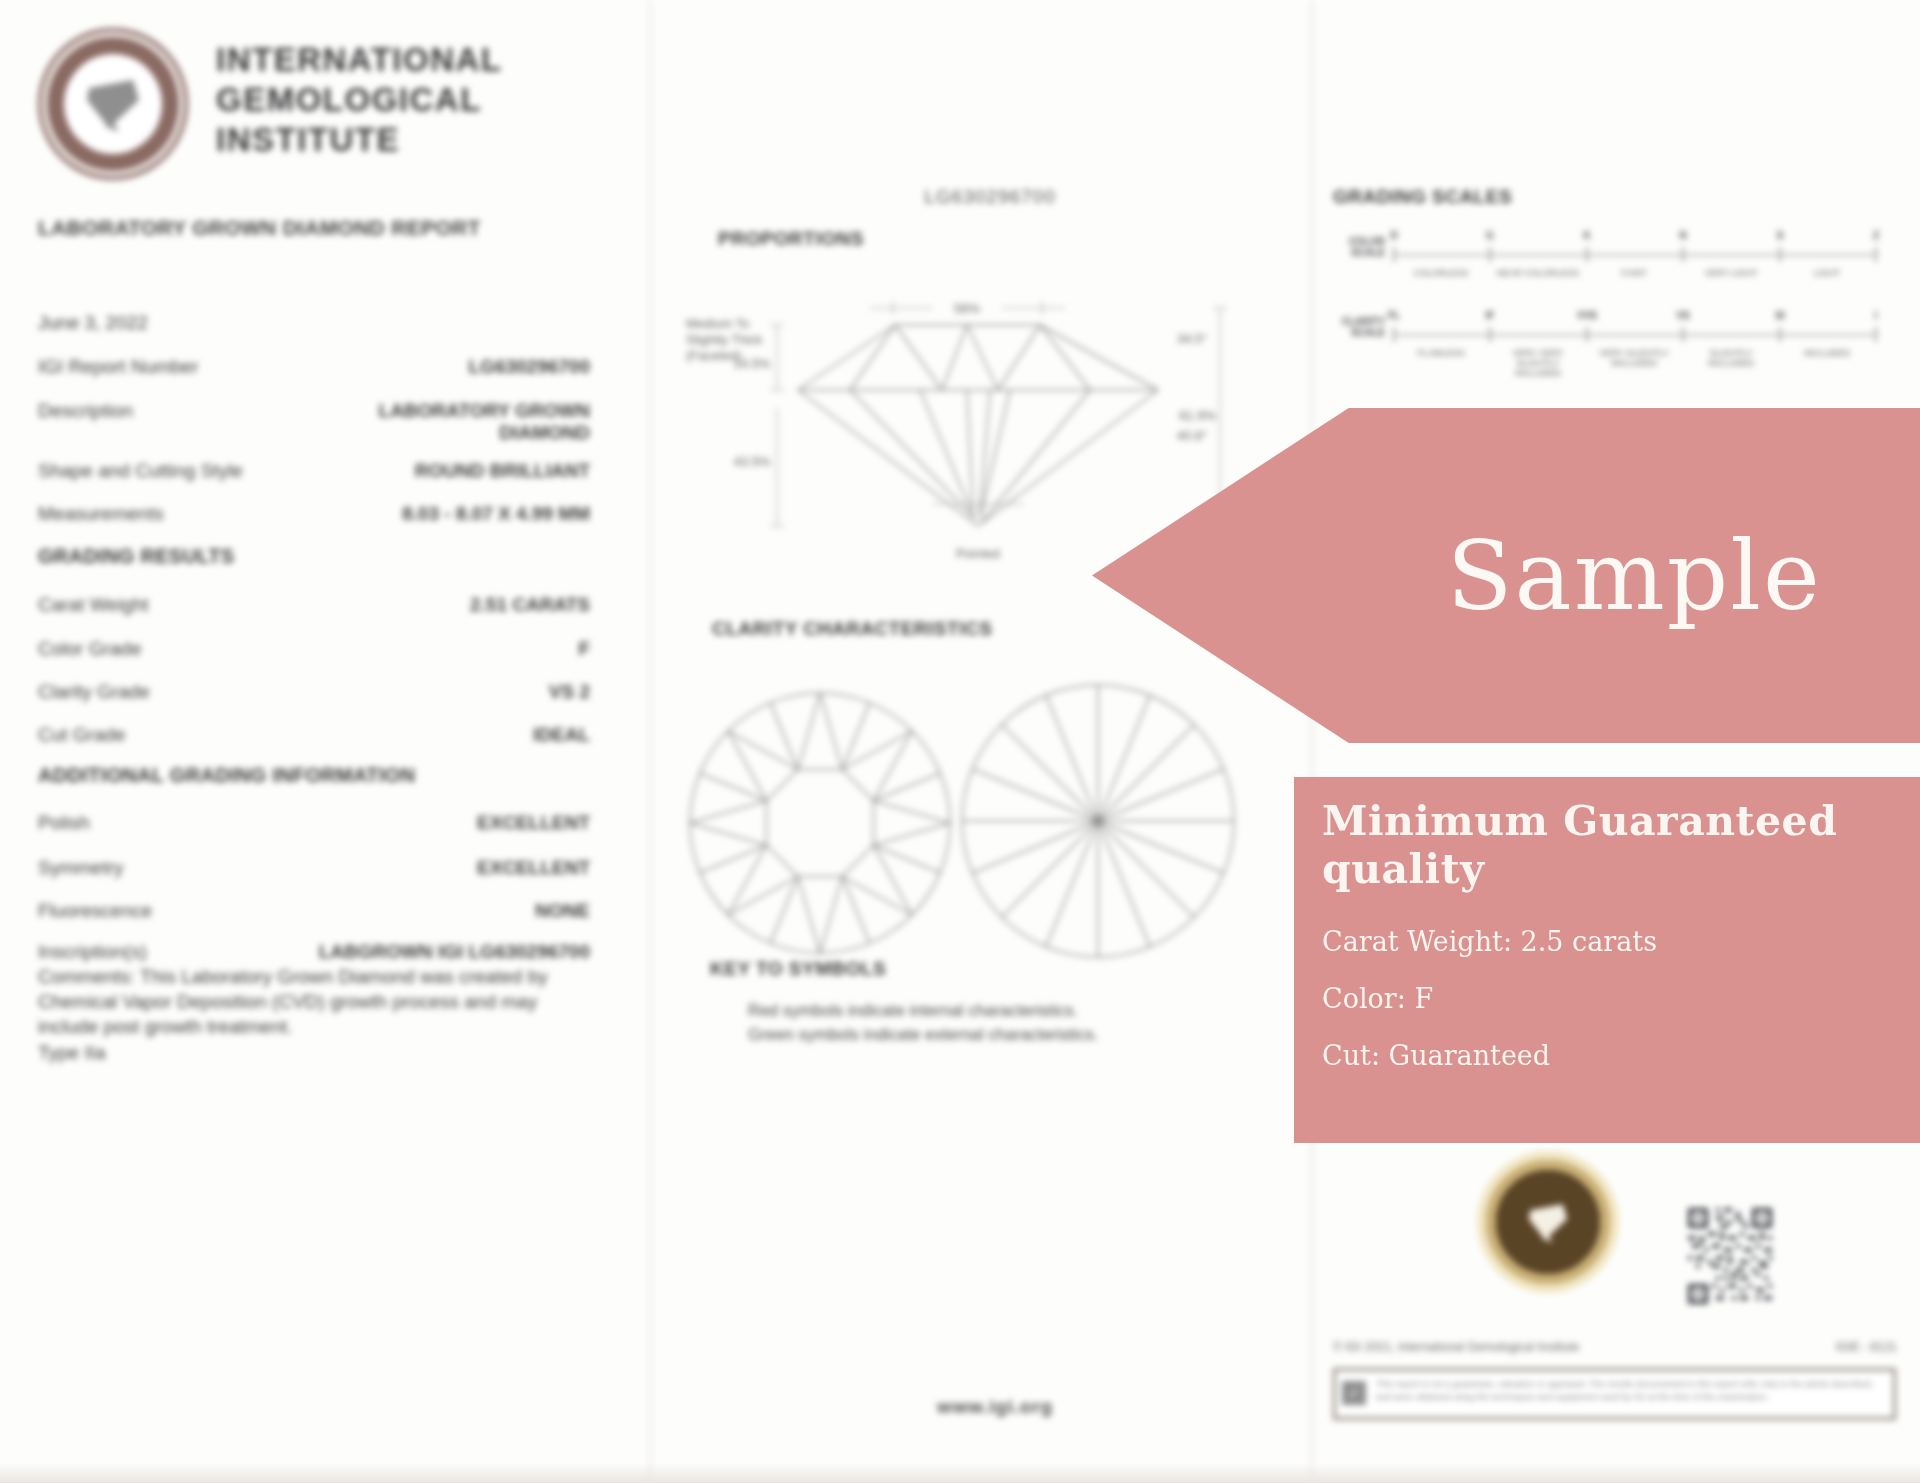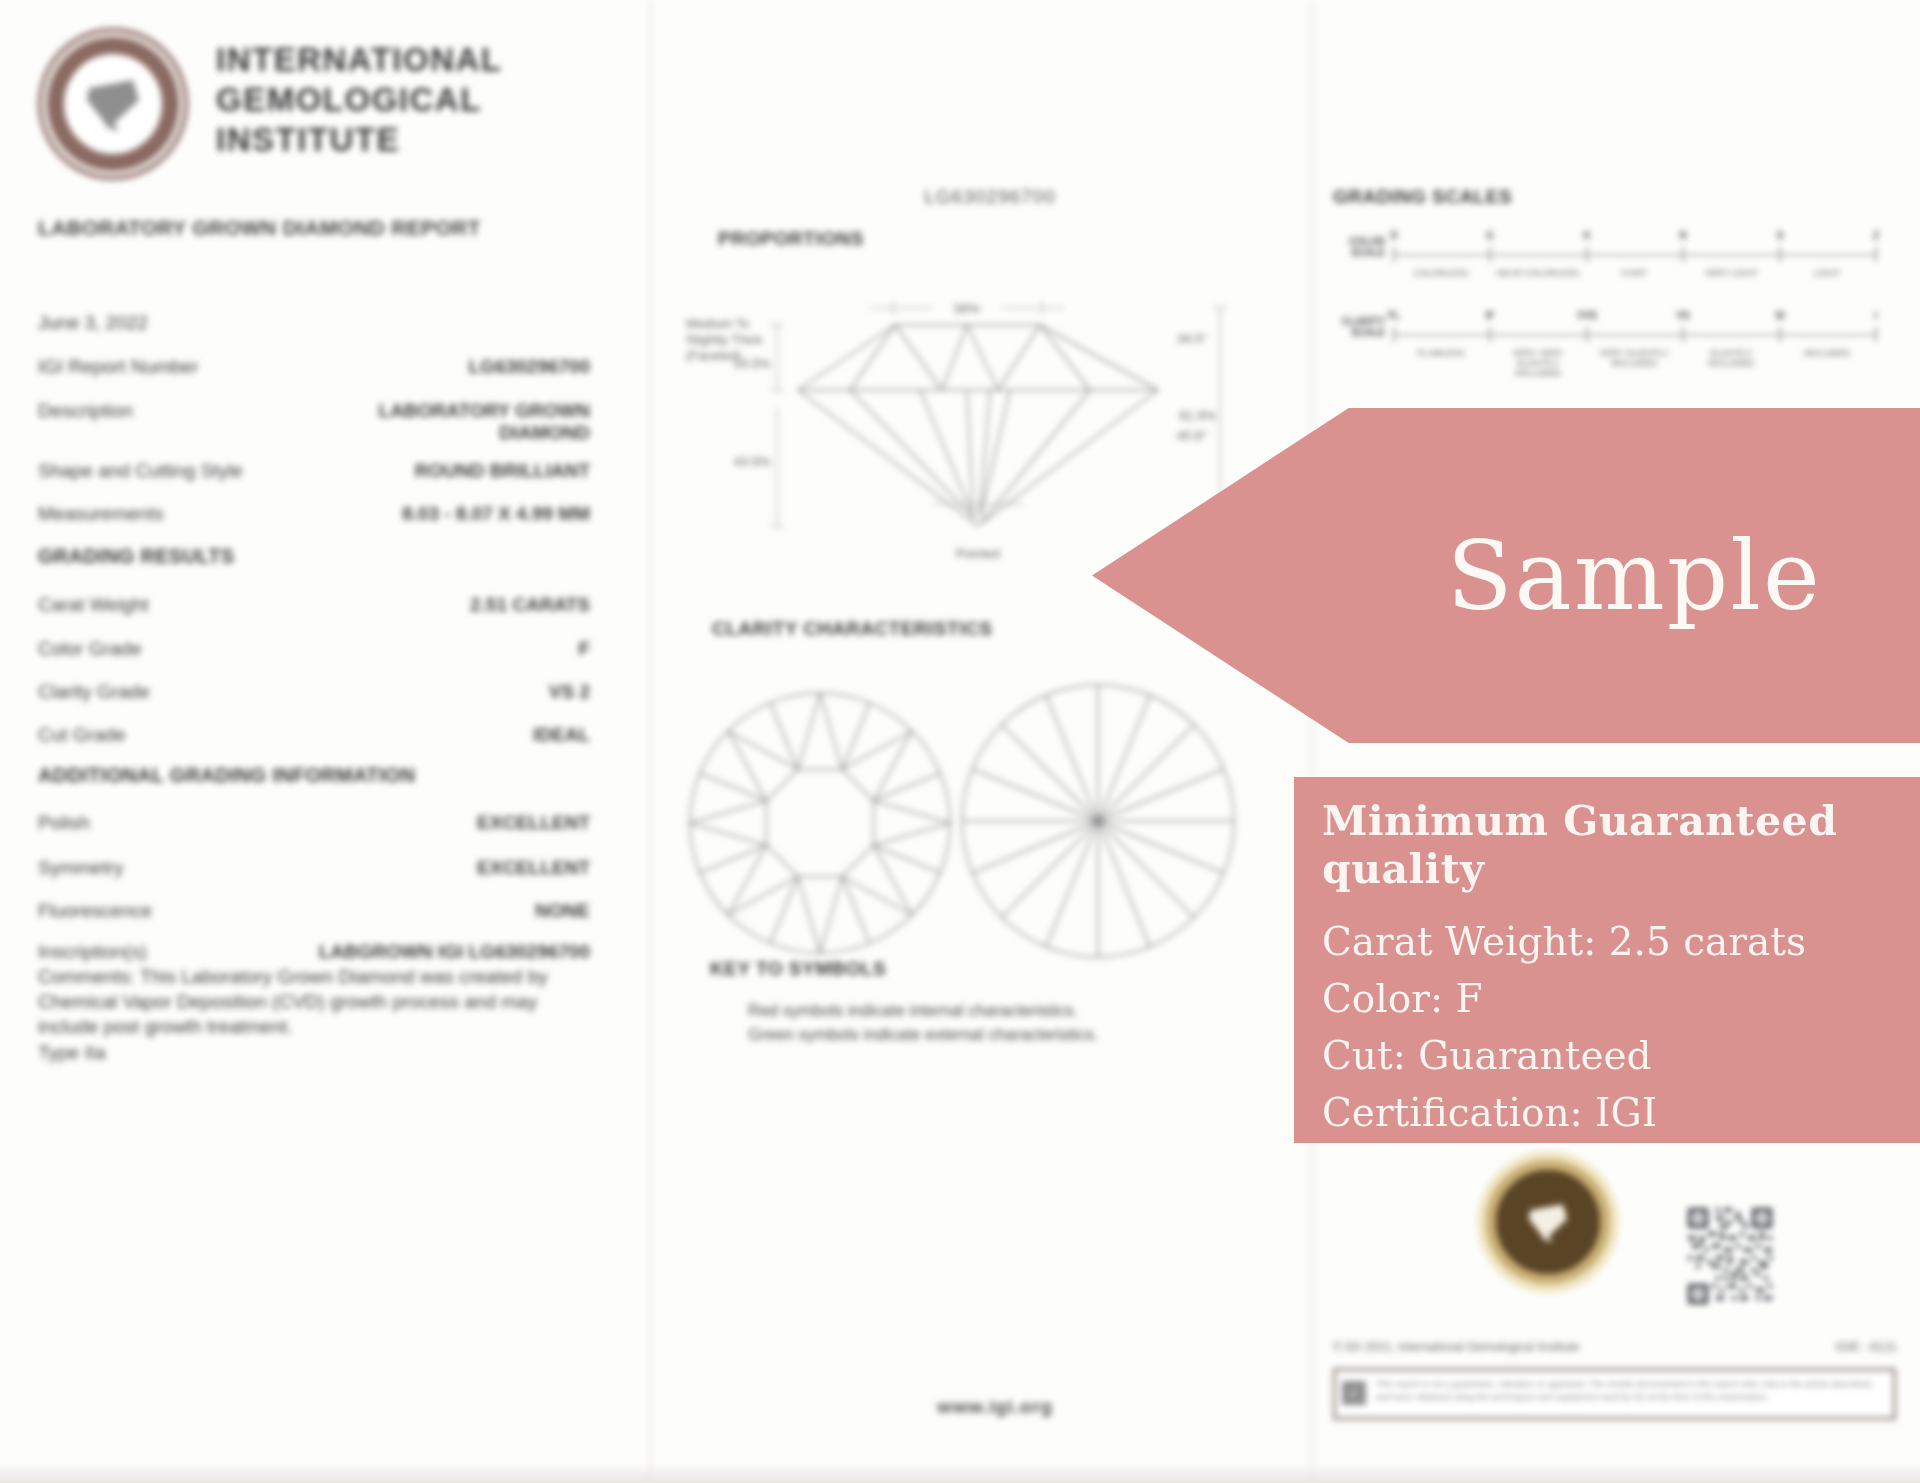--- a/index.html
+++ b/index.html
@@ -61,21 +61,21 @@
   
   .banner{position:absolute;left:1092px;top:408px;width:828px;height:335px;background:#d9928f;
      clip-path:polygon(0% 50%, 31% 0%, 100% 0%, 100% 100%, 31% 100%);}
   .banner-text{position:absolute;left:31%;right:0;top:0;bottom:0;display:flex;flex-direction:column;
      justify-content:center;align-items:center;font-family:"DejaVu Serif","Liberation Serif",serif;
      font-size:96px;line-height:162px;color:#fcf8f4;letter-spacing:2px;}
   .quality-box{position:absolute;left:1294px;top:777px;width:626px;height:366px;background:#d9928f;
      box-sizing:border-box;padding:20px 18px 0 28px;color:#faf5f0;
      font-family:"DejaVu Serif","Liberation Serif",serif;}
   .quality-title{font-size:41px;font-weight:bold;line-height:48px;margin-bottom:20px;letter-spacing:.5px;}
-  .quality-line{font-size:39px;line-height:57px;}
+  .quality-line{font-size:27px;line-height:57px;}
 </style>
 </head>
 <body>
 
 <div class="page">
 
   <div class="document">
     <div class="fold" style="left:649px"></div>
     <div class="fold" style="left:1311px"></div>
 
@@ -344,16 +344,15 @@
     <div class="banner-text">
       <div>Sample</div>
     </div>
   </div>
 
   <div class="quality-box">
     <div class="quality-title">Minimum Guaranteed quality</div>
     <div class="quality-line">Carat Weight: 2.5 carats</div>
     <div class="quality-line">Color: F</div>
     <div class="quality-line">Cut: Guaranteed</div>
-    <div class="quality-line">Certification: IGI</div>
   </div>
 
 </div>
 
 </body></html>

